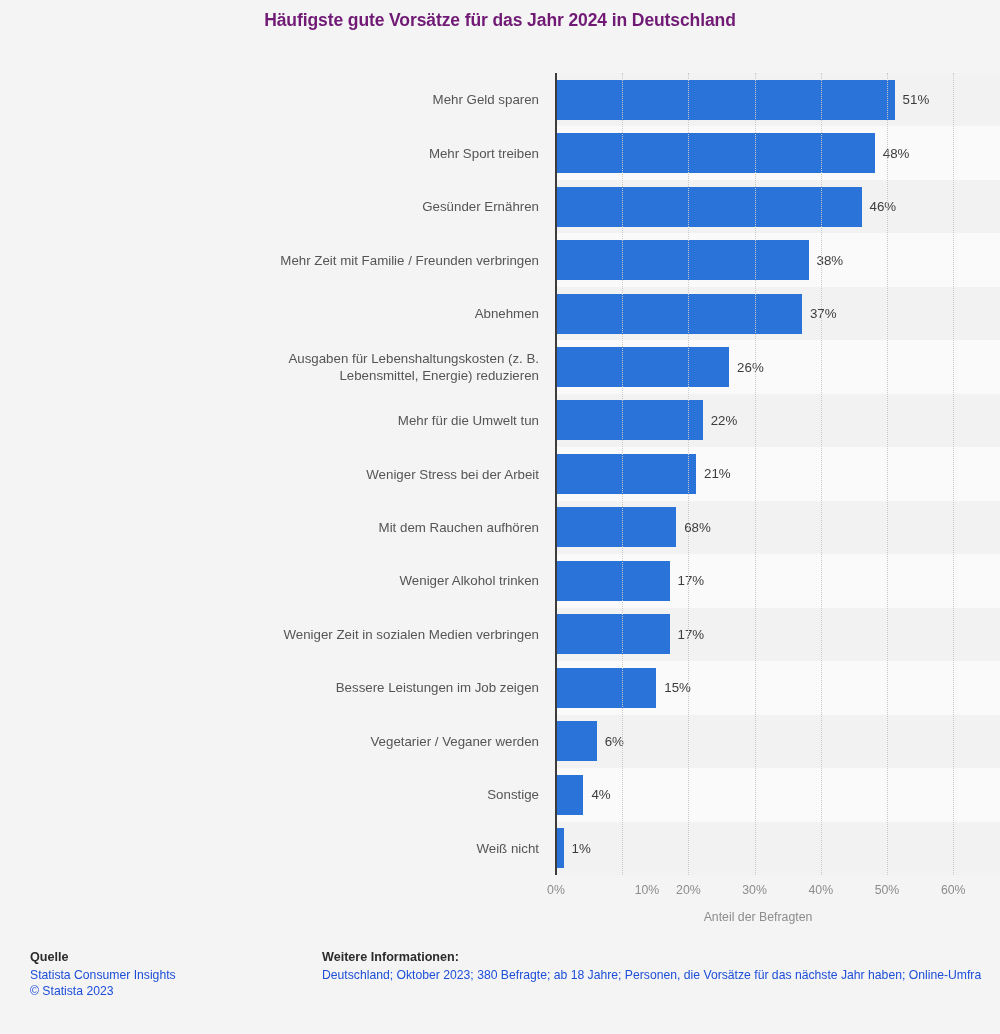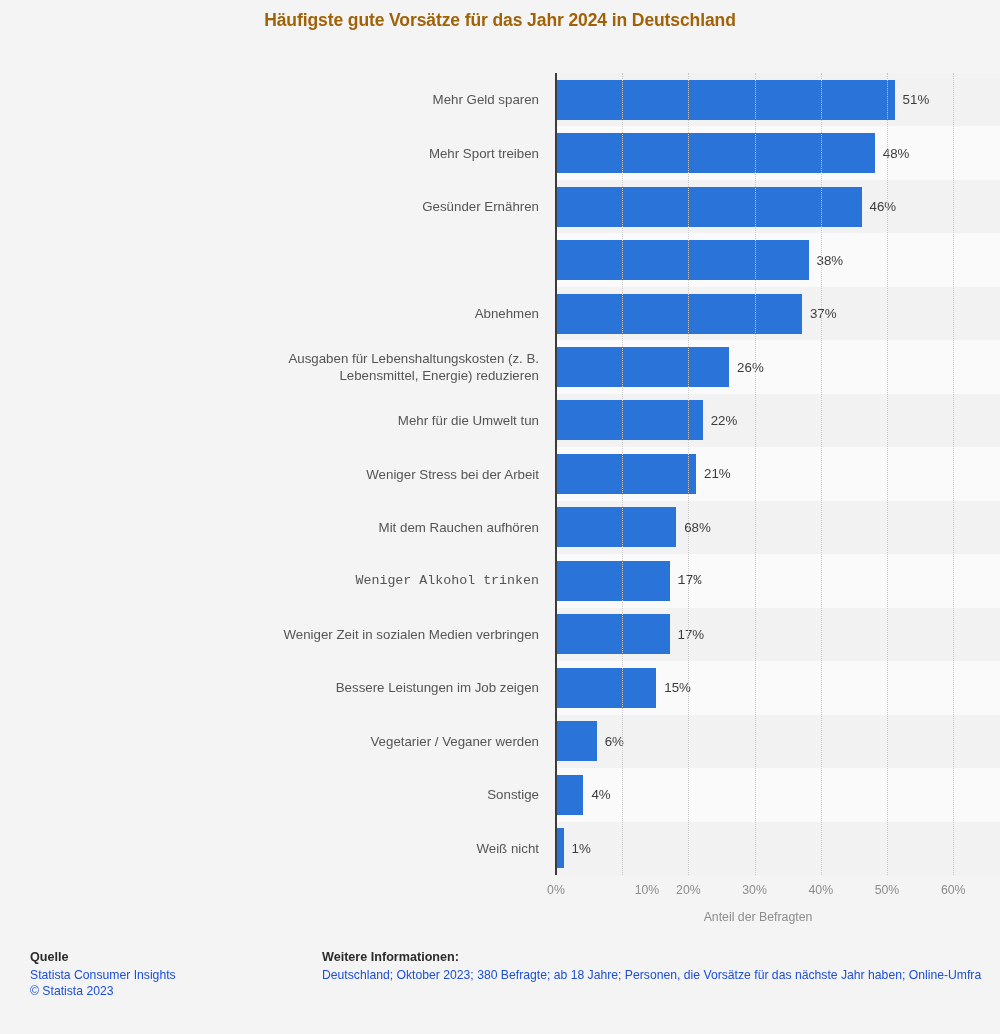--- a/index.html
+++ b/index.html
@@ -17,21 +17,21 @@
 
   
   #chart-title {
     position: absolute;
     left: 0;
     top: 10px;
     width: 1000px;
     text-align: center;
     font-size: 17.5px;
     font-weight: bold;
-    color: #a16207;
+    color: #701a75;
     letter-spacing: -0.1px;
   }
 
   
   #chart-area {
     position: absolute;
     left: 0;
     top: 73px;
     width: 916px;
     height: 802px;
@@ -215,20 +215,21 @@
         </div>
       </div>
       <div class="chart-row" style="top: 106.933px;">
         <div class="cat-label">Gesünder Ernähren</div>
         <div class="bar-wrap">
           <div class="bar" style="width: 304.52px; background: rgb(42, 115, 216);"></div>
           <div class="bar-value">46%</div>
         </div>
       </div>
       <div class="chart-row" style="top: 160.4px;">
+        <div class="cat-label">Mehr Zeit mit Familie / Freunden verbringen</div>
         <div class="bar-wrap">
           <div class="bar" style="width: 251.56px; background: rgb(42, 115, 216);"></div>
           <div class="bar-value">38%</div>
         </div>
       </div>
       <div class="chart-row" style="top: 213.867px;">
         <div class="cat-label">Abnehmen</div>
         <div class="bar-wrap">
           <div class="bar" style="width: 244.94px; background: rgb(42, 115, 216);"></div>
           <div class="bar-value">37%</div>
@@ -256,21 +257,21 @@
           <div class="bar-value">21%</div>
         </div>
       </div>
       <div class="chart-row" style="top: 427.733px;">
         <div class="cat-label">Mit dem Rauchen aufhören</div>
         <div class="bar-wrap">
           <div class="bar" style="width: 119.16px; background: rgb(42, 115, 216);"></div>
           <div class="bar-value">68%</div>
         </div>
       </div>
-      <div class="chart-row" style="top: 481.2px; font-family: Liberation Mono, monospace;">
+      <div class="chart-row" style="top: 481.2px;">
         <div class="cat-label">Weniger Alkohol trinken</div>
         <div class="bar-wrap">
           <div class="bar" style="width: 112.54px; background: rgb(42, 115, 216);"></div>
           <div class="bar-value">17%</div>
         </div>
       </div>
       <div class="chart-row" style="top: 534.667px;">
         <div class="cat-label">Weniger Zeit in sozialen Medien verbringen</div>
         <div class="bar-wrap">
           <div class="bar" style="width: 112.54px; background: rgb(42, 115, 216);"></div>

